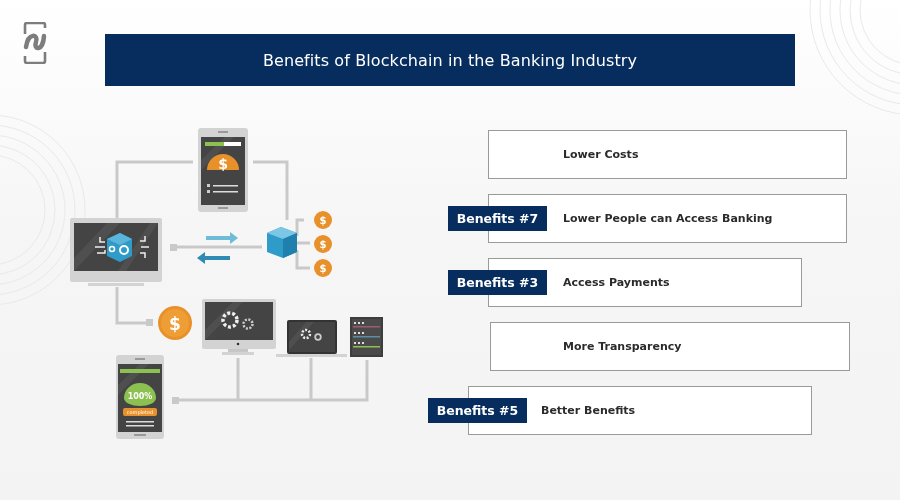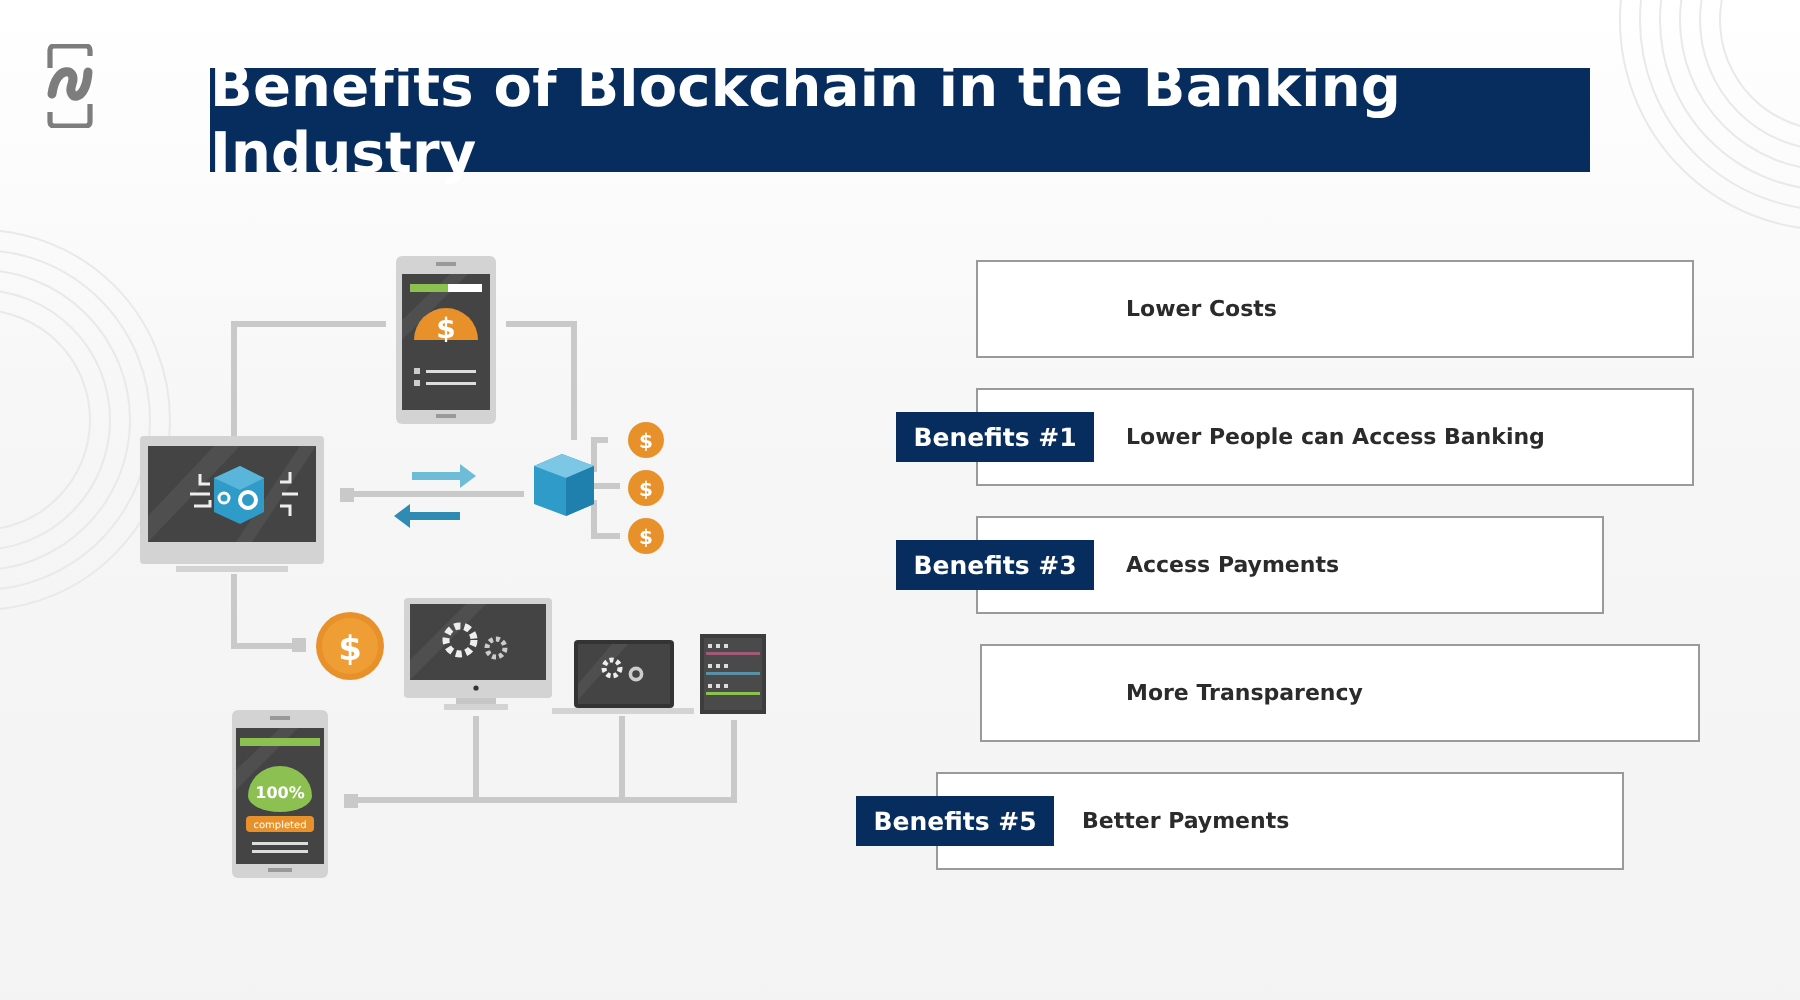--- a/index.html
+++ b/index.html
@@ -1,21 +1,21 @@
 <!DOCTYPE html>
 <html><head>
 <meta charset="utf-8">
 <style>
   *{box-sizing:border-box;margin:0;padding:0}
   html,body{width:900px;height:500px;overflow:hidden;background:#f7f7f7;font-family:"DejaVu Sans","Liberation Sans",sans-serif}
   #canvas{position:relative;width:900px;height:500px;background:linear-gradient(180deg,#ffffff 0%,#f6f6f6 45%,#f3f3f3 100%);overflow:hidden}
   .rings{position:absolute}
   .logo{position:absolute;left:23px;top:22px;width:24px;height:42px}
   .title-bar{position:absolute;left:105px;top:34px;width:690px;height:52px;background:#062d5e;display:flex;align-items:center;justify-content:center}
-  .title-bar span{color:#fff;font-weight:bold;font-size:28px;letter-spacing:0.1px}
+  .title-bar span{color:#fff;font-weight:normal;font-size:16px;letter-spacing:0.1px}
   .benefit{position:absolute;height:49px}
   .benefit .box{position:absolute;left:40px;top:0;right:0;height:49px;background:#fff;border:1.5px solid #9a9a9a}
   .benefit .tag{position:absolute;left:0;top:12px;width:99px;height:25px;background:#062d5e;color:#fff;font-weight:bold;font-size:12.5px;display:flex;align-items:center;justify-content:center}
   .benefit .label{position:absolute;left:115px;top:0;height:49px;display:flex;align-items:center;color:#2b2b2b;font-weight:bold;font-size:11px;white-space:nowrap}
   .illus{position:absolute;left:0;top:0;width:900px;height:500px}
 </style>
 </head>
 <body>
 
 <div id="canvas">
@@ -45,36 +45,36 @@
   <div class="title-bar">
     <span>Benefits of Blockchain in the Banking Industry</span>
   </div>
 
   <div class="benefit" style="left:448px;top:130px;width:399px">
     <div class="box"></div>
     <div class="label">Lower Costs</div>
   </div>
   <div class="benefit" style="left:448px;top:194px;width:399px">
     <div class="box"></div>
-    <div class="tag">Benefits #1</div>
+    <div class="tag">Benefits #7</div>
     <div class="label">Lower People can Access Banking</div>
   </div>
   <div class="benefit" style="left:448px;top:258px;width:354px">
     <div class="box"></div>
     <div class="tag">Benefits #3</div>
     <div class="label">Access Payments</div>
   </div>
   <div class="benefit" style="left:450px;top:322px;width:400px">
     <div class="box"></div>
     <div class="label" style="left:113px">More Transparency</div>
   </div>
   <div class="benefit" style="left:428px;top:386px;width:384px">
     <div class="box"></div>
     <div class="tag">Benefits #5</div>
-    <div class="label" style="left:113px">Better Payments</div>
+    <div class="label" style="left:113px">Better Benefits</div>
   </div>
 
   <svg class="illus" width="900" height="500">
 
     <g fill="none" stroke="#c9c9c9" stroke-width="3">
       <path d="M117 220 V162 H193"></path>
       <path d="M253 162 H287 V220"></path>
       <path d="M172 247 H262"></path>
       <path d="M297 236 V220 H304"></path>
       <path d="M297 243 H310"></path>

